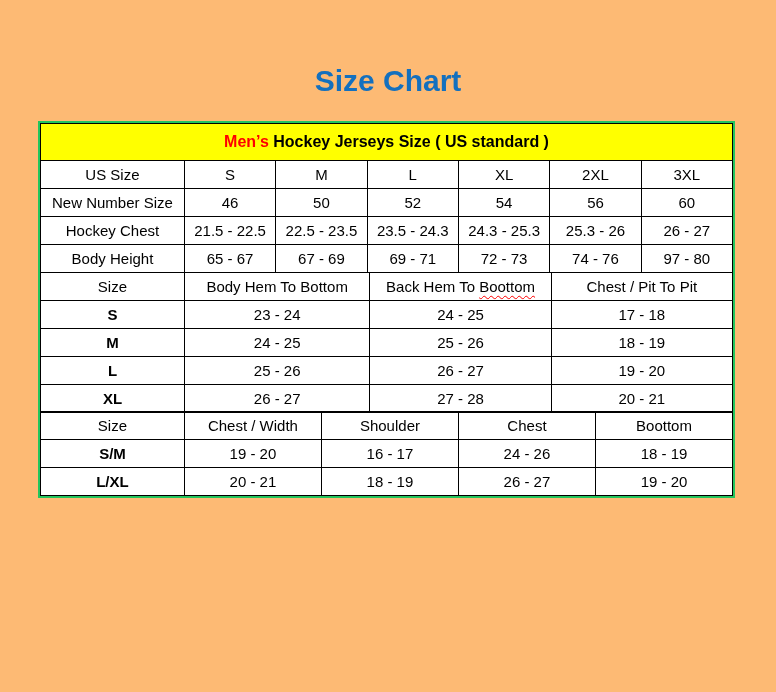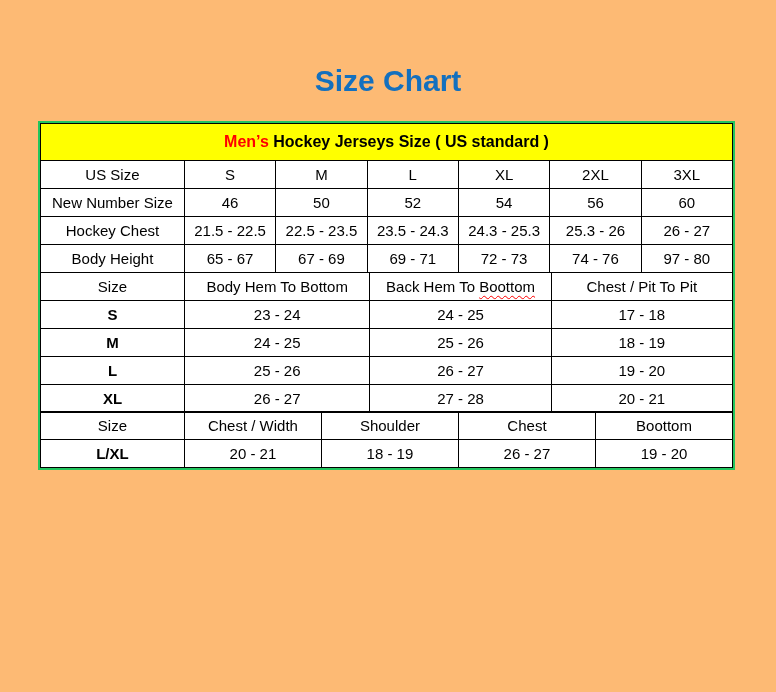--- a/index.html
+++ b/index.html
@@ -154,20 +154,27 @@
         </colgroup>
         <tbody>
           <tr>
             <th class="col-head">Size</th>
             <th class="col-head">Chest / Width</th>
             <th class="col-head">Shoulder</th>
             <th class="col-head">Chest</th>
             <th class="col-head">Boottom</th>
           </tr>
           <tr>
+            <td class="bold">S/M</td>
+            <td>19 - 20</td>
+            <td>16 - 17</td>
+            <td>24 - 26</td>
+            <td>18 - 19</td>
+          </tr>
+          <tr>
             <td class="bold">L/XL</td>
             <td>20 - 21</td>
             <td>18 - 19</td>
             <td>26 - 27</td>
             <td>19 - 20</td>
           </tr>
         </tbody>
       </table>
     </div>
 </div>

